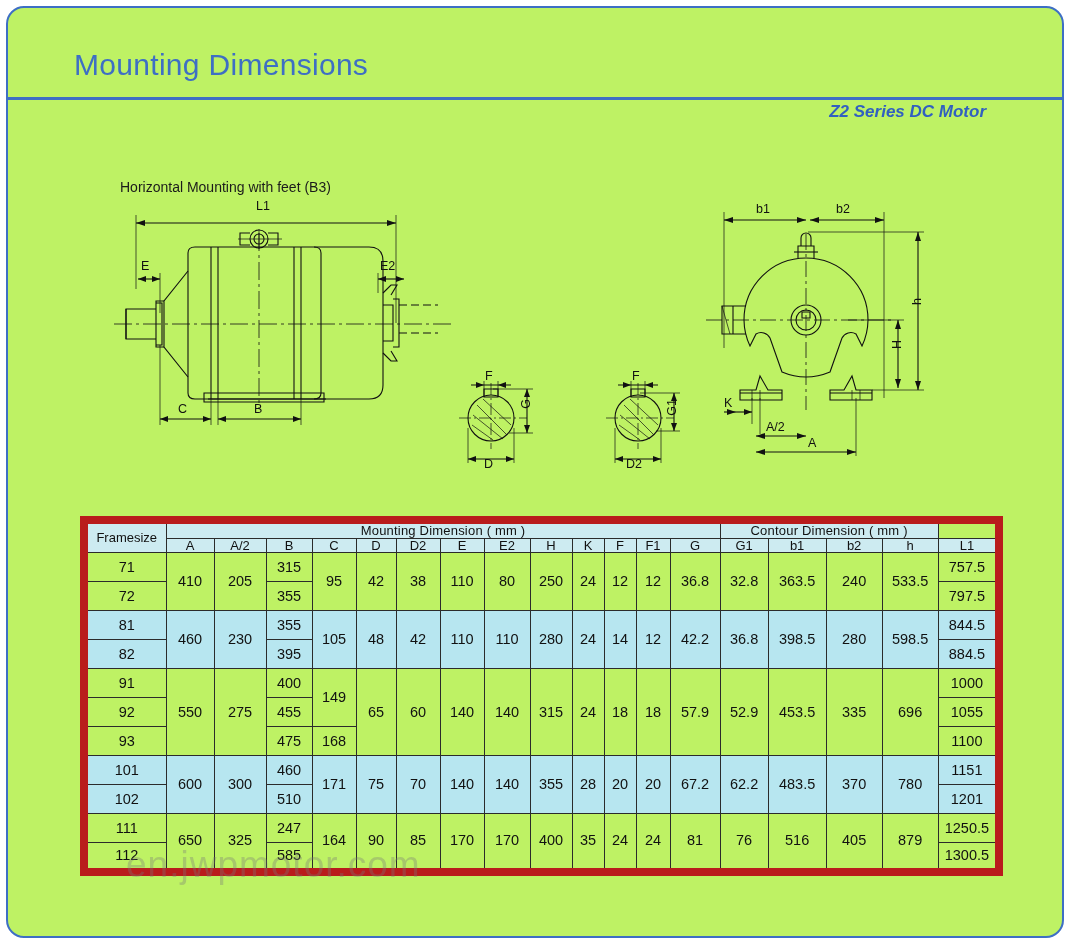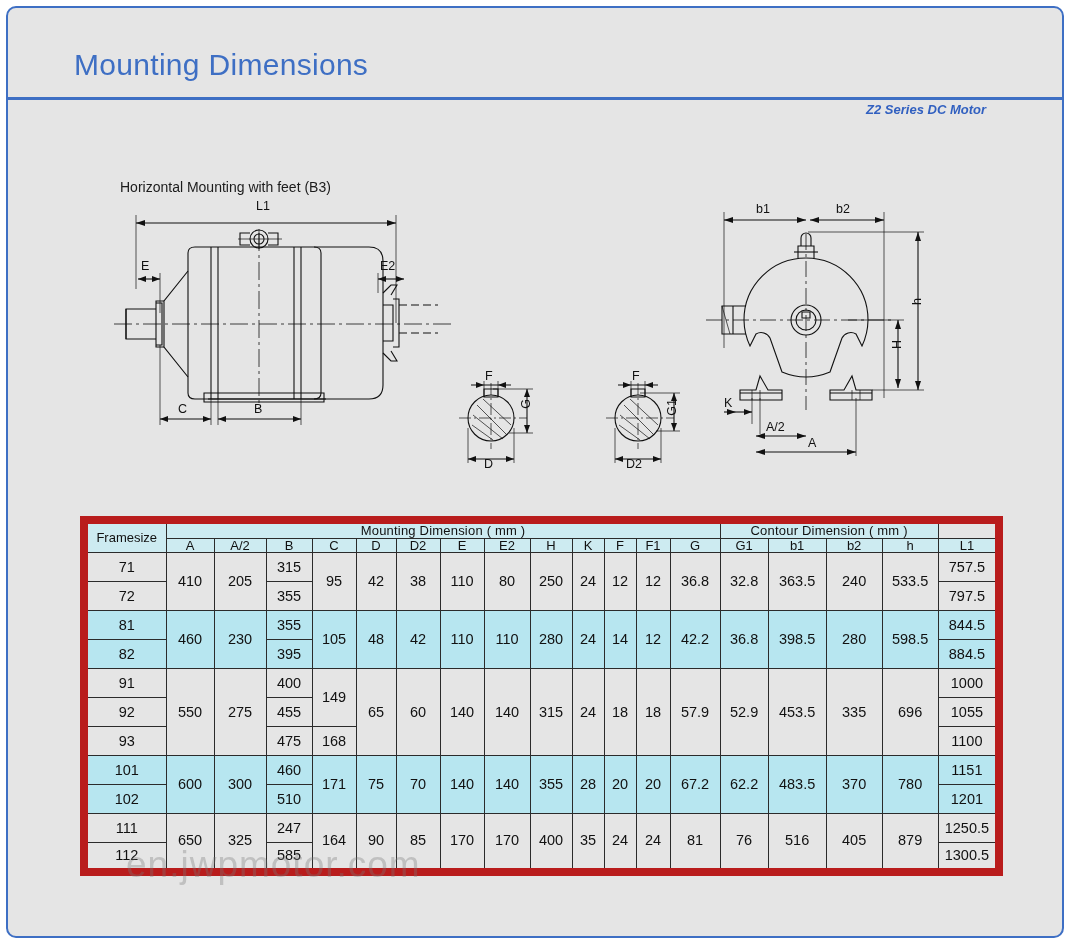--- a/index.html
+++ b/index.html
@@ -8,35 +8,35 @@
     width:1070px; height:944px;
     background:#ffffff;
     font-family:"Liberation Sans", sans-serif;
     overflow:hidden;
     position:relative;
   }
   .page {
     position:absolute; left:6px; top:6px;
     width:1058px; height:932px;
     border:2px solid #3e6fc4;
-    border-radius:10px;
-    background:#e5e5e5;
+    border-radius:18px;
+    background:#bef264;
   }
   .title-bar {
     position:absolute; left:0; top:0; width:100%; height:92px;
     border-bottom:3px solid #3e6fc4;
   }
   .title-text {
     position:absolute; left:66px; top:40px;
     font-size:30px; color:#3e6fc4; letter-spacing:0.3px;
     font-family:"Liberation Sans", sans-serif;
   }
   .series-label {
     position:absolute; right:76px; top:94px;
-    font-size:13px; color:#3160c0; font-weight:bold; font-style:italic;
+    font-size:17px; color:#3160c0; font-weight:bold; font-style:italic;
   }
   .section-title {
     position:absolute; left:112px; top:132px;
     font-size:14px; color:#1b1b1b;margin-top:39px;
   }
 
   
   .draw { position:absolute; }
   .dlabel {
     position:absolute; font-size:12.5px; color:#111;

